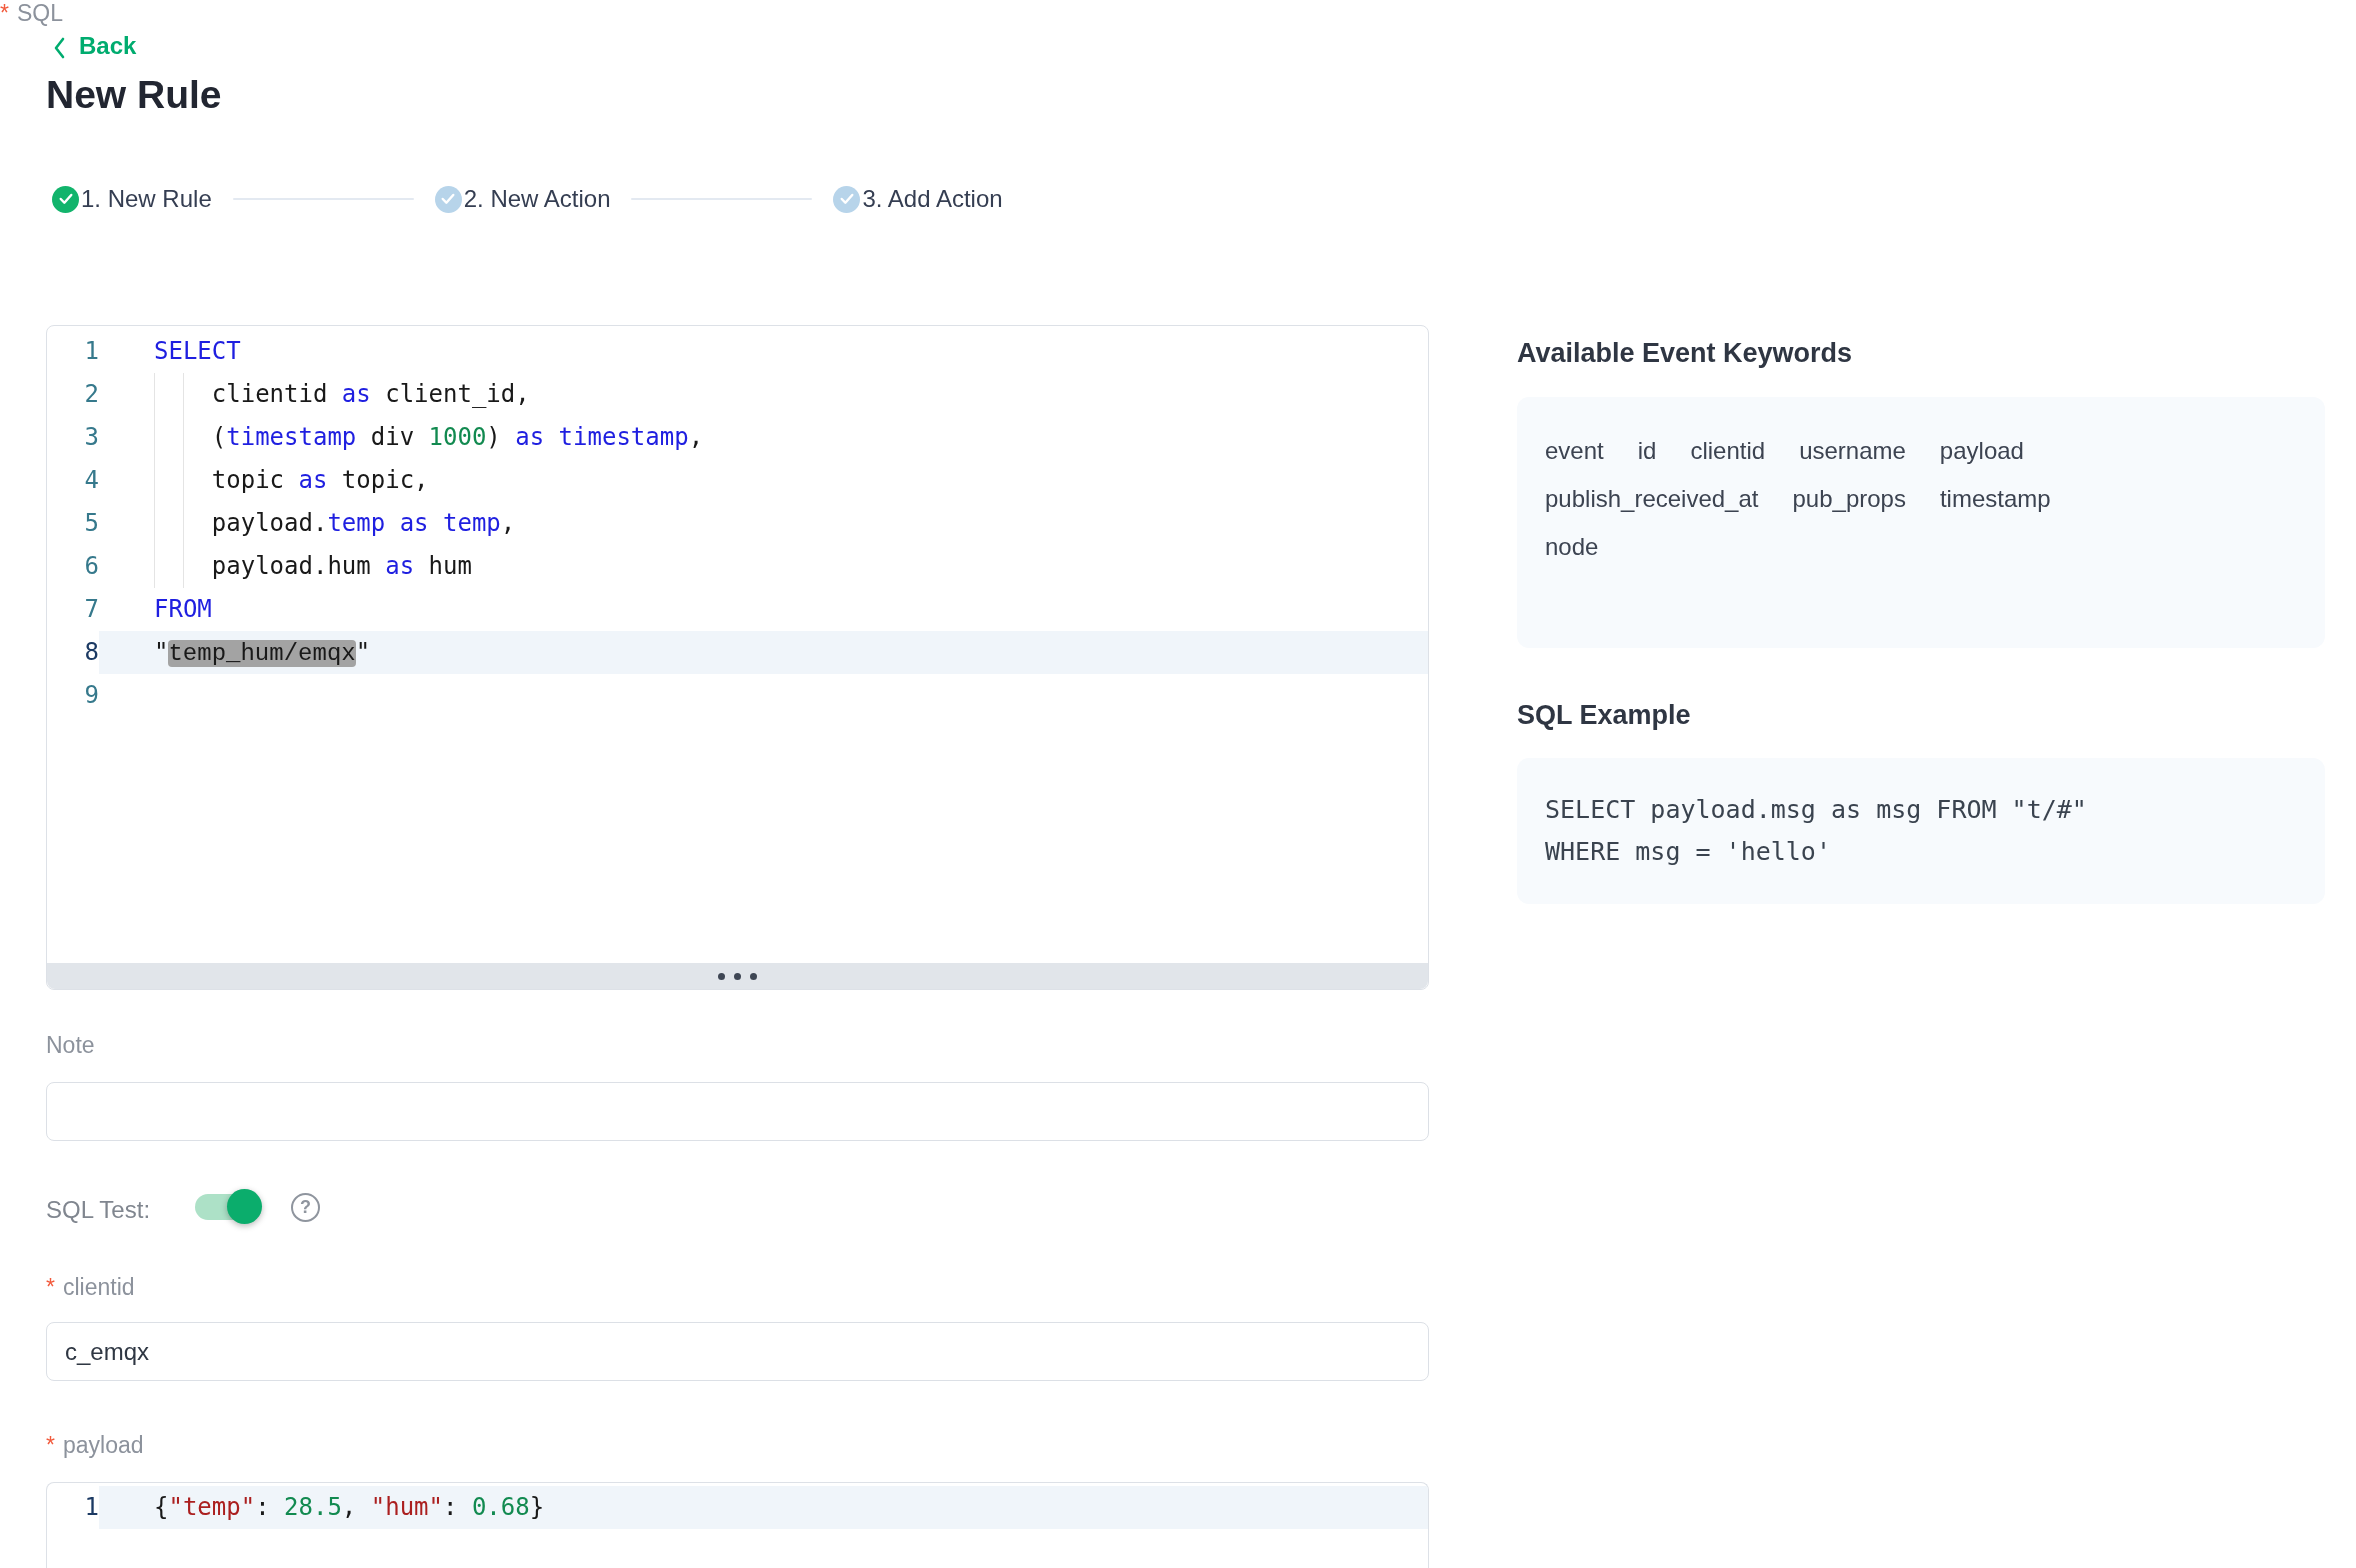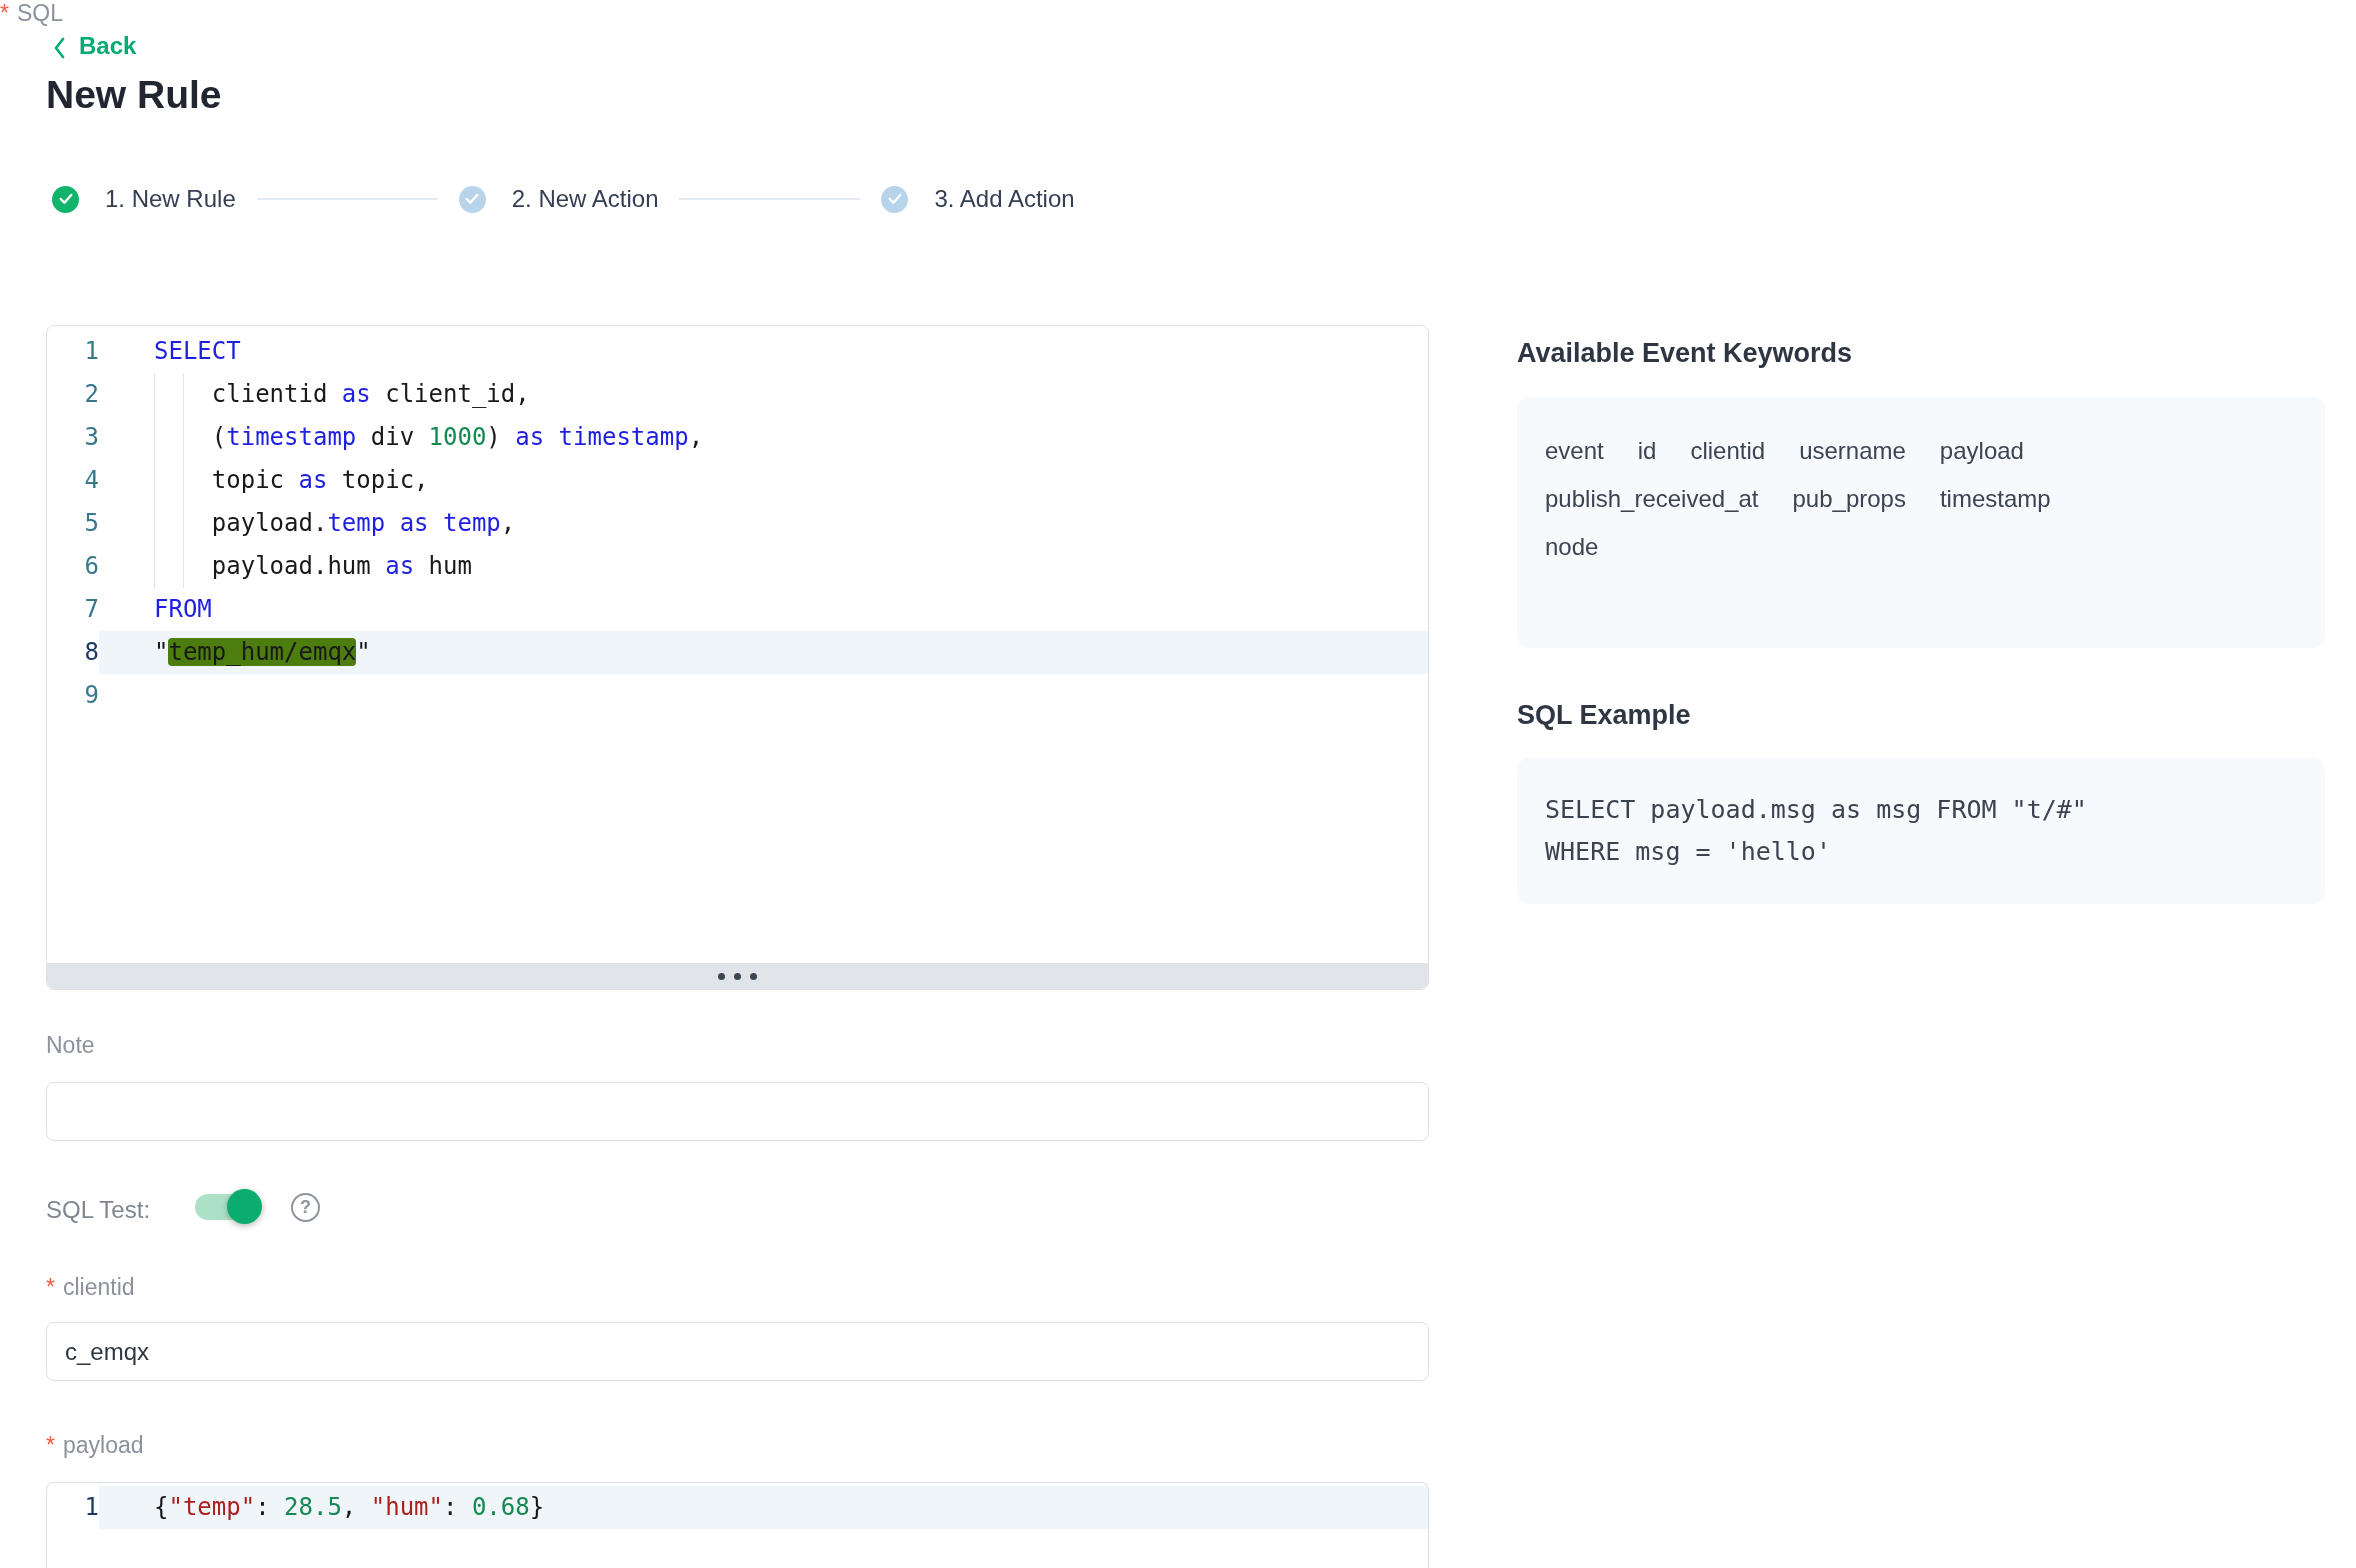--- a/index.html
+++ b/index.html
@@ -8,21 +8,21 @@
 
   
   .back{position:absolute;left:52px;top:32px;display:flex;align-items:flex-end;gap:12px;
         color:#00AC6F;font-size:24px;font-weight:600;cursor:pointer;}
   .back svg{display:block;}
   .title{position:absolute;left:46px;top:75px;font-size:39px;font-weight:700;color:#222631;line-height:40px;}
 
   
   .steps{position:absolute;left:52px;top:185px;display:flex;align-items:center;
          font-size:24px;font-weight:500;color:#353E52;}
-  .step{display:flex;align-items:center;gap:26px;cursor:pointer;}
+  .step{display:flex;align-items:center;gap:2px;cursor:pointer;}
   .step-icon{width:27px;height:27px;border-radius:50%;display:flex;align-items:center;justify-content:center;flex:none;}
   .step-icon.done{background:#12B46C;}
   .step-icon.pending{background:#B7D4EA;}
   .connector{width:181px;height:2px;background:#E3E9F1;margin:0 21px;border-radius:1px;}
 
   
   .field-label{position:absolute;font-size:23px;color:#8C929C;display:flex;gap:8px;align-items:baseline;}
   .req{color:#F25A3C;}
 
   
@@ -31,21 +31,21 @@
   .editor-content{position:absolute;left:0;top:0;right:0;bottom:26px;padding-top:4px;overflow:hidden;}
   .code-line{display:flex;height:43px;line-height:43px;
              font-family:"DejaVu Sans Mono",monospace;font-size:24px;}
   .ln{width:52px;flex:none;text-align:right;color:#36798C;}
   .ln.active{color:#1C3A63;}
   .lc{padding-left:55px;white-space:pre;color:#191919;flex:1;}
   .code-line.active-line .lc{background:#F0F5FA;}
   .tk-k{color:#1F1FE0;}
   .tk-n{color:#128A50;}
   .tk-s{color:#AB1F1F;}
-  .tk-sel{background:#4d7c0f;border-radius:4px;}
+  .tk-sel{background:#a3a3a3;border-radius:4px;font-family:Liberation Mono, monospace;}
   .guide{position:absolute;width:1px;background:#E4E4E4;}
   #guide-1{left:107px;top:47px;height:215px;}
   #guide-2{left:136px;top:47px;height:215px;}
   .editor-handle{position:absolute;left:0;right:0;bottom:0;height:26px;background:#E1E5EA;
                  border-radius:0 0 8px 8px;display:flex;align-items:center;justify-content:center;
                  gap:9px;cursor:row-resize;}
   .dot{width:7px;height:7px;border-radius:50%;background:#3E4654;}
 
   #payload-editor{left:46px;top:1482px;width:1383px;height:87px;border-radius:8px 8px 0 0;
                   border-bottom:none;padding-top:3px;overflow:hidden;}

